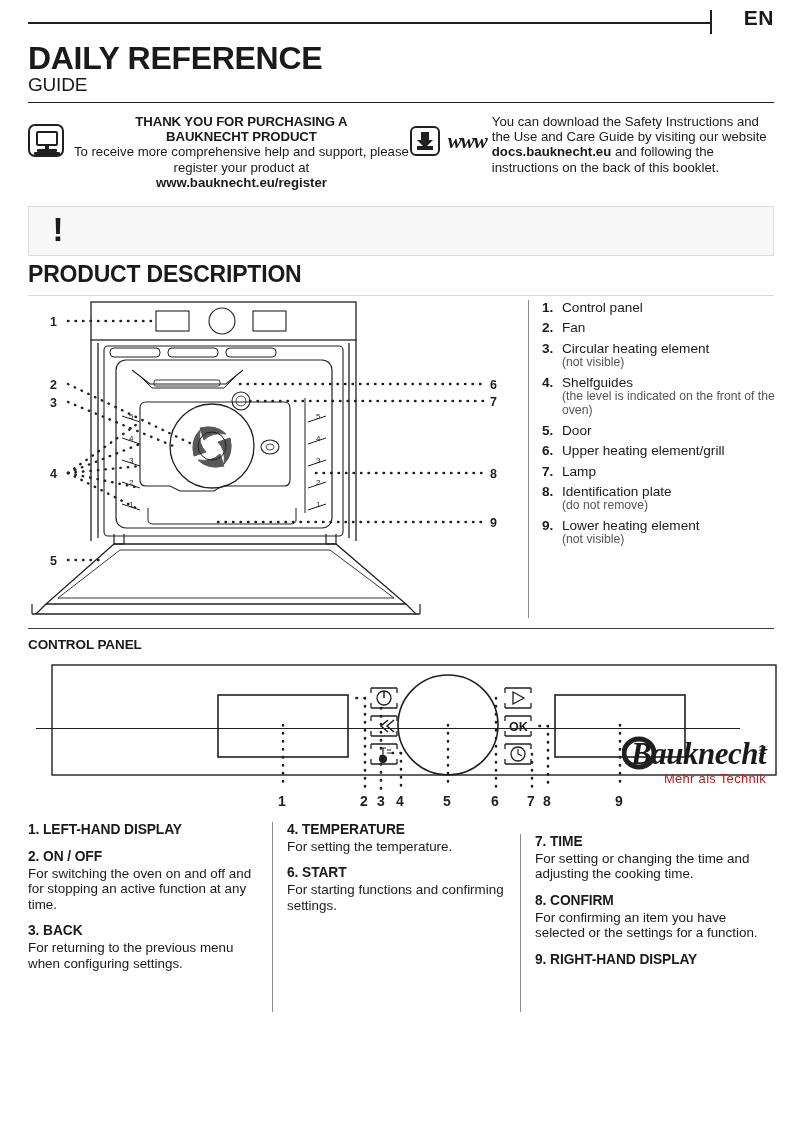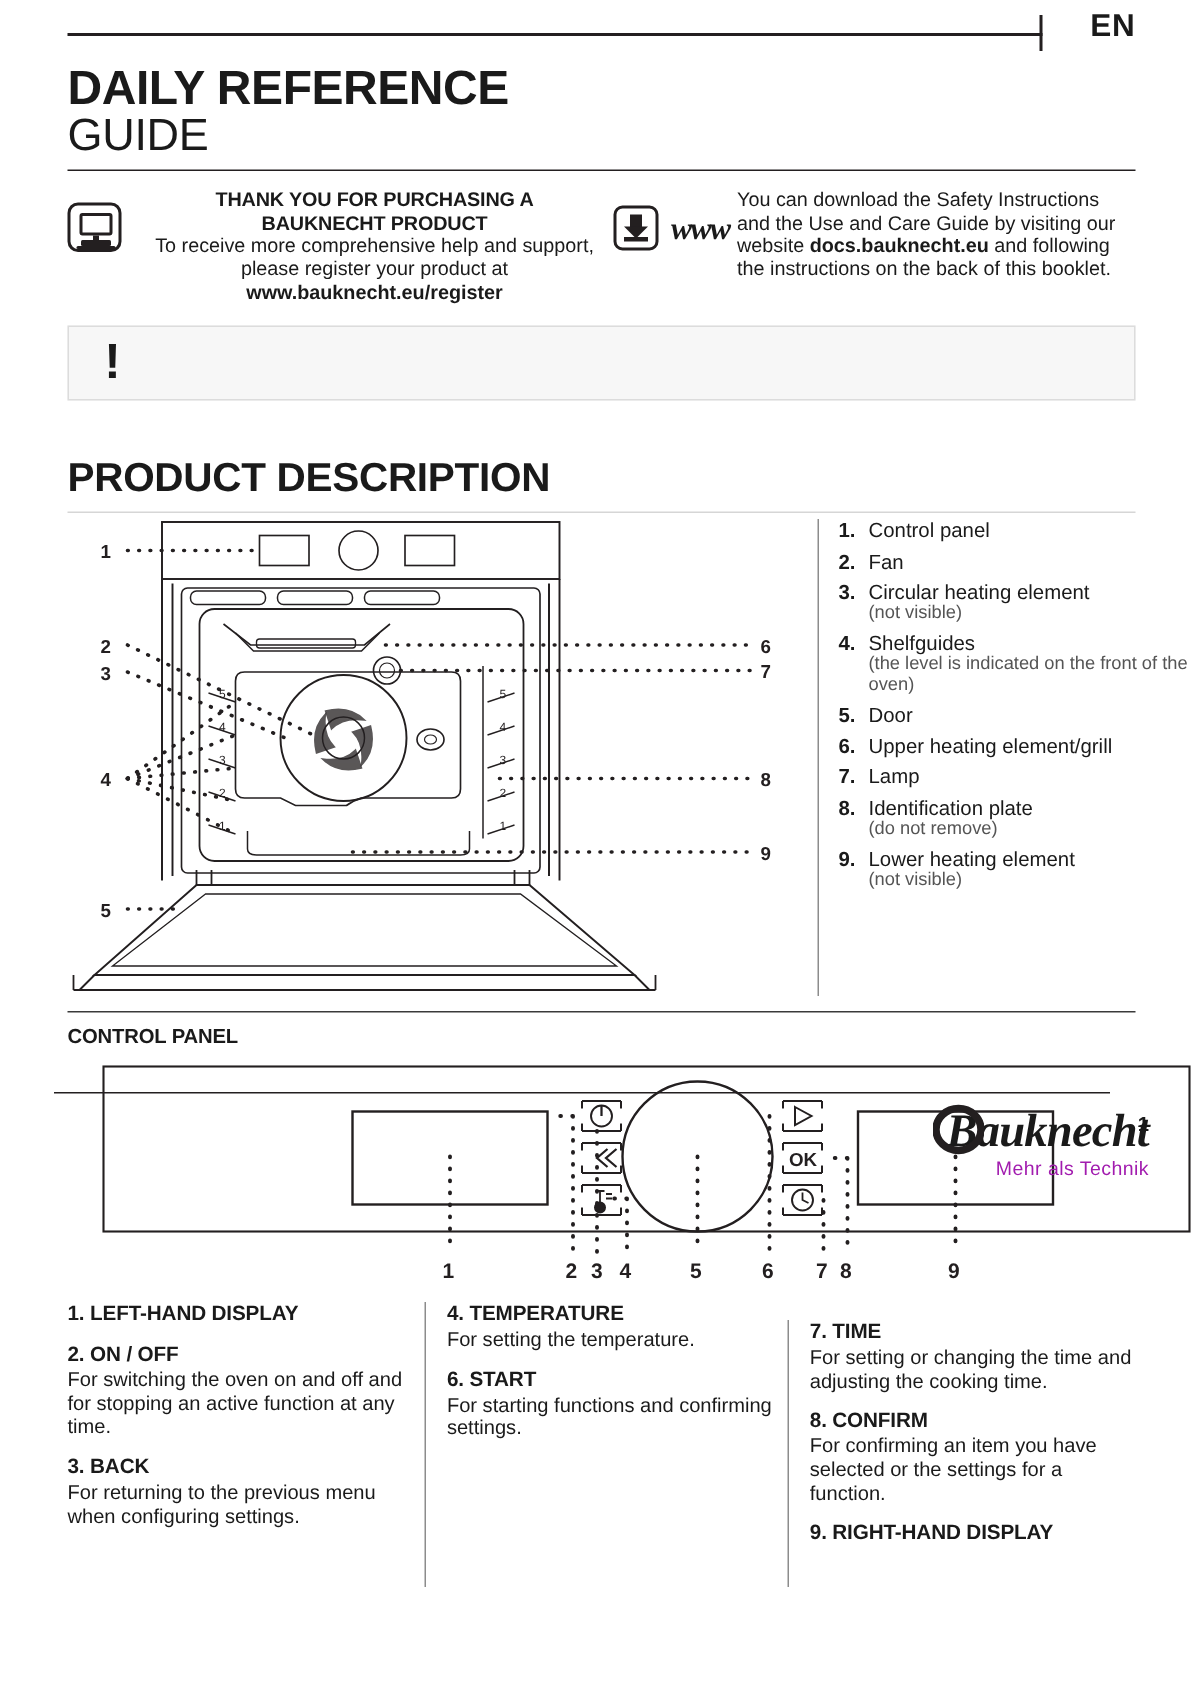--- a/index.html
+++ b/index.html
@@ -5,21 +5,21 @@
   * { box-sizing: border-box; }
   html, body { margin: 0; padding: 0; }
   body {
     width: 802px; height: 1134px;
     background: #ffffff;
     font-family: "Liberation Sans", sans-serif;
     color: #1a1a1a;
     position: relative;
     overflow: hidden;
   }
-  .page { position: relative; width: 802px; height: 800px; padding: 0 45px; }
+  .page { position: relative; width: 802px; height: 800px; padding: 0 28px; }
 
   
   .topbar { position: relative; height: 30px; }
   .topbar .rule {
     position: absolute; left: 0; right: 62px; top: 22px;
     border-top: 2px solid #231f20;
   }
   .topbar .tick {
     position: absolute; right: 62px; top: 10px; height: 24px;
     border-left: 2px solid #231f20;
@@ -28,21 +28,21 @@
     position: absolute; right: 0; top: 6px;
     font-size: 21px; font-weight: bold; letter-spacing: .5px;
   }
 
   
   .title-main {
     font-size: 32px; font-weight: bold; letter-spacing: -.3px;
     line-height: 1.02; margin-top: 12px;
   }
   .title-sub {
-    font-size: 30px; font-weight: 400; letter-spacing: -.2px;
+    font-size: 19px; font-weight: 400; letter-spacing: -.2px;
     line-height: 1.05; margin-bottom: 2px;
   }
   .title-rule { border-top: 1.6px solid #231f20; margin-top: 7px; }
 
   
   .info-row { display: flex; margin-top: 11px; }
   .info-col { display: flex; gap: 9px; }
   .info-col.left { width: 392px; text-align: center; }
   .info-col.right { width: 374px; }
 
@@ -103,22 +103,22 @@
   }
   .warn .bang {
     width: 58px; text-align: center;
     font-size: 33px; font-weight: bold; line-height: 1;
     padding-bottom: 3px;
   }
   .warn .wtext { font-size: 14.2px; font-weight: bold; letter-spacing: -.1px; }
 
   
   .sec-h {
-    font-size: 27px; font-weight: bold; letter-spacing: -.2px;
-    margin-top: 36px;
+    font-size: 23px; font-weight: bold; letter-spacing: -.2px;
+    margin-top: 5px;
   }
   .sec-rule-light { border-top: 1.5px solid #d6d6d6; margin-top: 7px; }
   .sec-rule-dark  { border-top: 1.5px solid #3a3a3a; }
   .sub-h { font-size: 13.5px; font-weight: bold; margin-top: 8px; letter-spacing: -.1px; }
 
   
   .prod-area { position: relative; height: 330px; margin-top: 2px; }
   .prod-figure { position: absolute; left: 0; top: 0; width: 495px; height: 325px; }
   .prod-list {
     position: absolute; left: 500px; top: 2px; width: 266px; height: 318px;
@@ -147,21 +147,21 @@
   .footer .frule { border-top: 1.6px solid #231f20; margin-right: 26px; }
   .logo-wrap {
     position: absolute; left: 0; right: 0; top: 10px; text-align: right;
   }
   .logo-main {
     font-family: "Liberation Serif", serif;
     font-weight: bold; font-style: italic; font-size: 31px;
     letter-spacing: -.5px; line-height: 1; position: relative; display: inline-block;
   }
   .logo-tag {
-    font-size: 13px; color: #a21caf; margin-top: 2px; letter-spacing: .3px;
+    font-size: 13px; color: #b91c1c; margin-top: 2px; letter-spacing: .3px;
   }
   .pagenum {
     position: absolute; right: 0; top: 14px; font-size: 13.5px; font-weight: bold;
   }
 </style>
 </head>
 <body>
 
 <div class="page">
 

